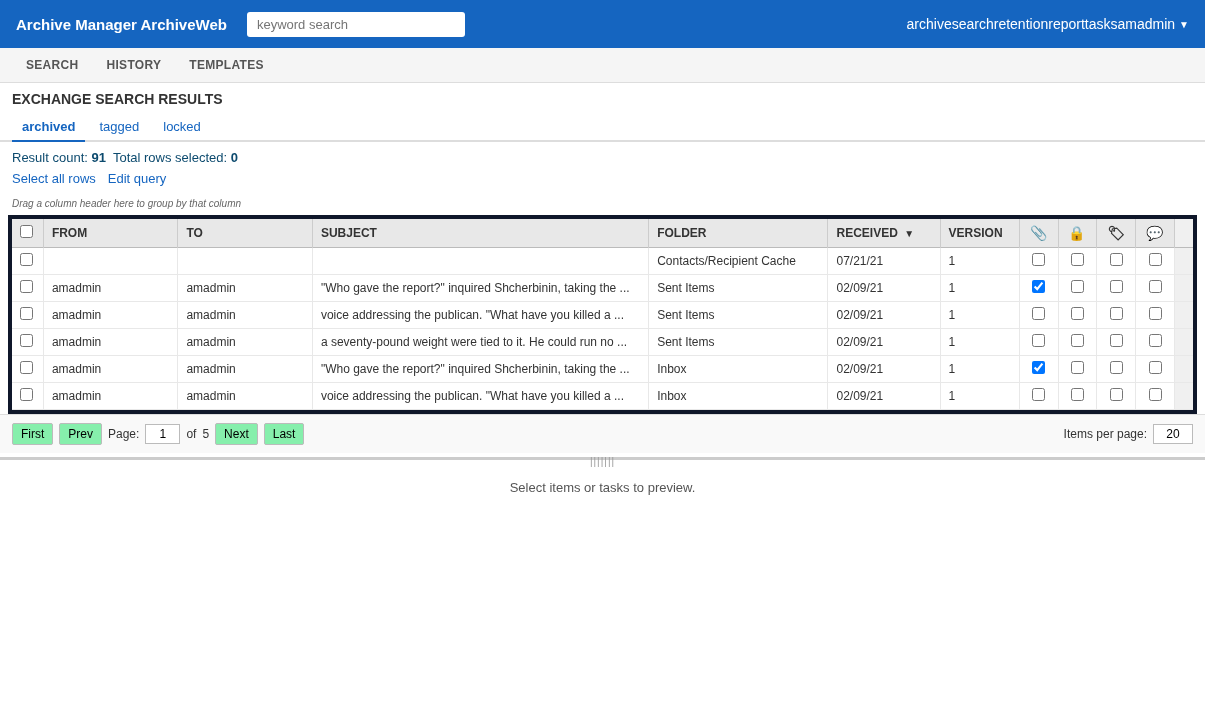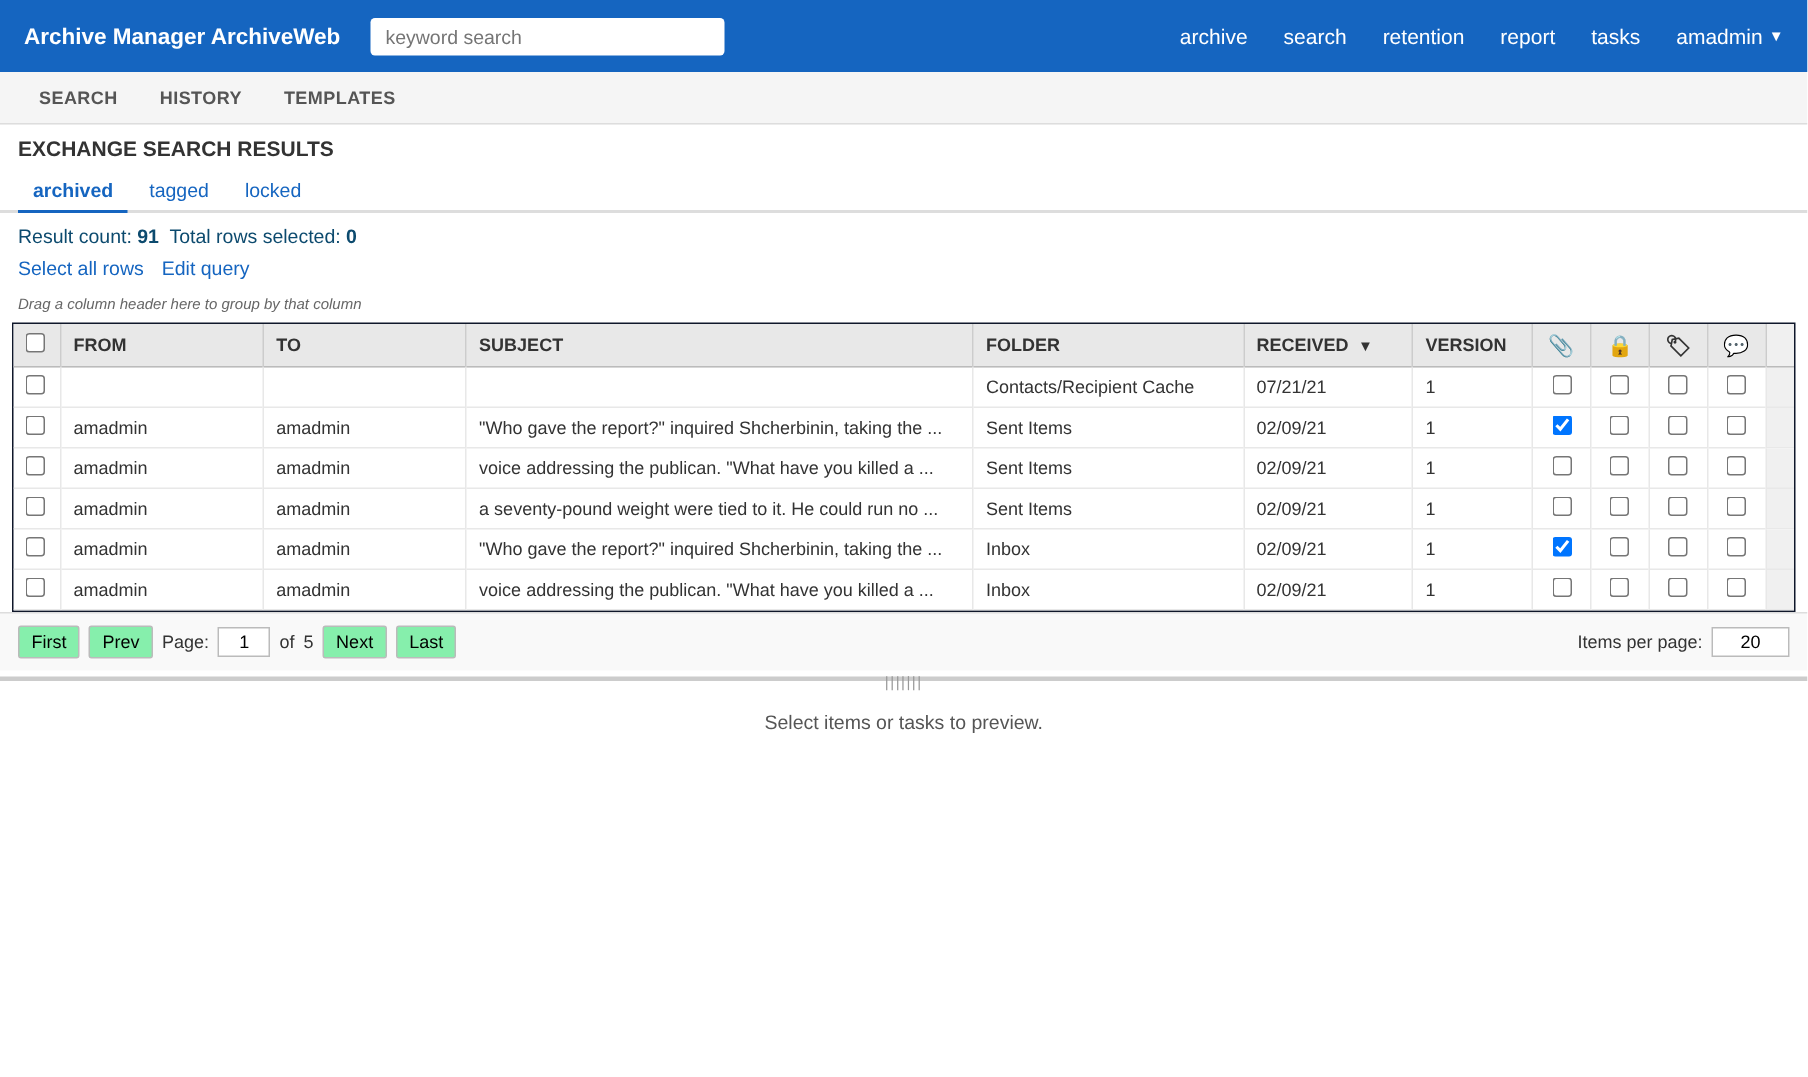--- a/index.html
+++ b/index.html
@@ -19,32 +19,31 @@
       font-weight: bold;
       color: #fff;
       margin-right: 20px;
       white-space: nowrap;
     }
     .header-search {
       flex: 0 0 auto;
       margin-right: auto;
     }
     .header-search input {
-      width: 236px;
+      width: 218px;
       padding: 5px 10px;
       border: none;
       border-radius: 3px;
       font-size: 13px;
       color: #555;
       outline: none;
     }
     .header-nav {
       display: flex;
       align-items: center;
-      gap: 24px;
     }
     .header-nav a {
       color: #fff;
       text-decoration: none;
       font-size: 14px;
       cursor: pointer;
     }
     .header-nav .amadmin {
       display: flex;
       align-items: center;
@@ -123,21 +122,21 @@
     .drag-hint {
       padding: 4px 12px 6px;
       font-size: 10px;
       color: #666;
       font-style: italic;
     }
 
     
     .table-container {
       margin: 0 8px;
-      border: 1px solid #0f172a;
+      border: 4px solid #0f172a;
       overflow: hidden;
       position: relative;
     }
     table {
       width: 100%;
       border-collapse: collapse;
       font-size: 12px;
     }
     thead tr {
       background: #e8e8e8;
@@ -413,20 +412,20 @@
   <button>First</button>
   <button>Prev</button>
   <span class="pagination-label">Page:</span>
   <input type="text" value="1" style="width: 35px; padding: 2px 4px; border: 1px solid rgb(187, 187, 187); font-size: 12px; text-align: center;">
   <span class="pagination-label">of</span>
   <span class="pagination-label">5</span>
   <button>Next</button>
   <button>Last</button>
   <div class="items-per-page">
     <span>Items per page:</span>
-    <input type="text" value="20" style="width: 52px; padding: 2px 4px; border: 1px solid rgb(187, 187, 187); font-size: 12px; text-align: center;">
+    <input type="text" value="20" style="width: 40px; padding: 2px 4px; border: 1px solid rgb(187, 187, 187); font-size: 12px; text-align: center;">
   </div>
 </div>
 
 <div class="preview-area">
   <div class="resize-handle">|||||||</div>
   <span>Select items or tasks to preview.</span>
 </div>
 
 </body></html>

